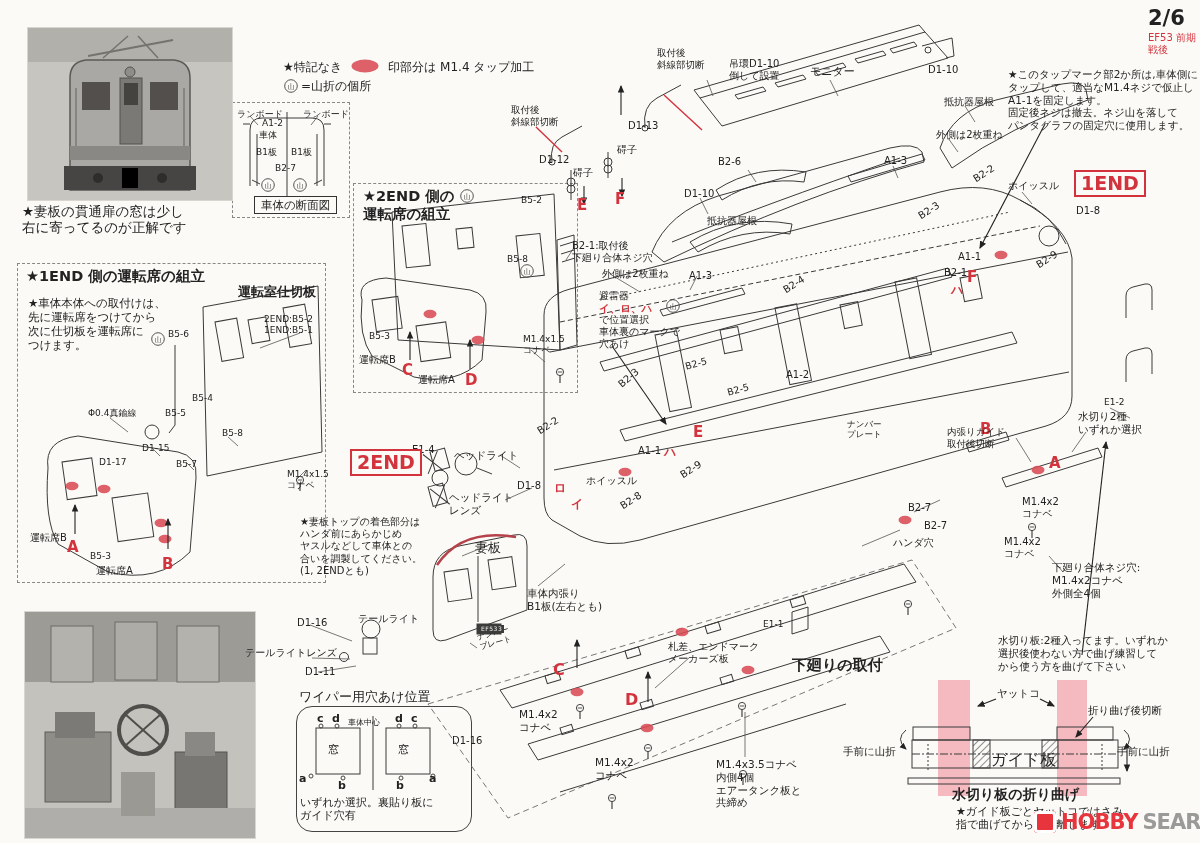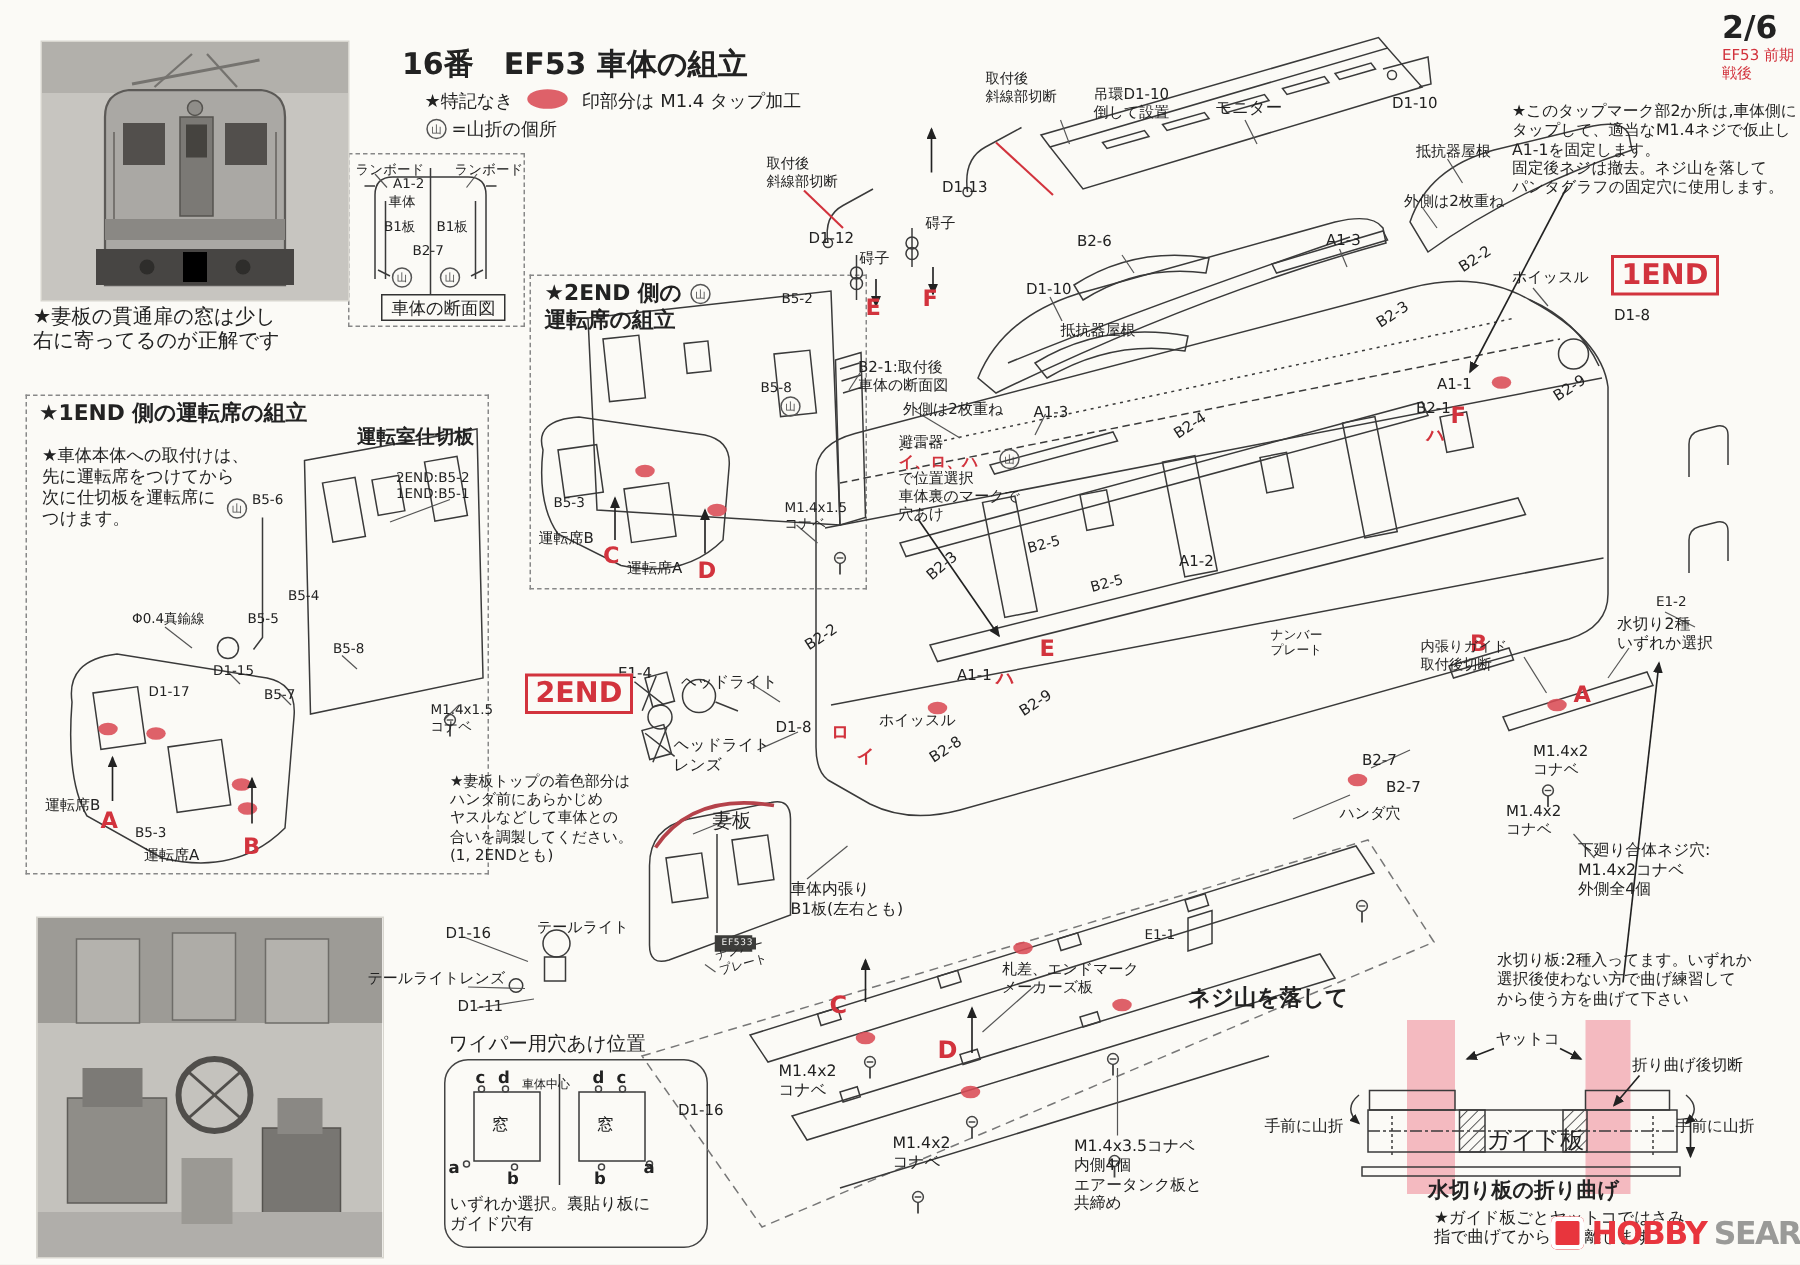--- a/index.html
+++ b/index.html
@@ -339,21 +339,20 @@
 
   <div id="labels">
       <div class="lbl bold" style="left: 1148px; top: 6px; font-size: 21px;">2/6</div>
       <div class="lbl red" style="left: 1148px; top: 32px; font-size: 10px;">EF53 前期
 戦後</div>
       <div class="lbl" style="left: 1008px; top: 68px; font-size: 10.5px;">★このタップマーク部2か所は,車体側に
 タップして、適当なM1.4ネジで仮止し
 A1-1を固定します。
 固定後ネジは撤去。ネジ山を落して
 パンタグラフの固定穴に使用します。</div>
-      <div class="lbl bold" style="left: 268px; top: 30px; font-size: 20px;">16番　EF53 車体の組立</div>
       <div class="lbl" style="left: 283px; top: 60px; font-size: 12px;">★特記なき</div>
       <div class="lbl" style="left: 388px; top: 60px; font-size: 12px;">印部分は M1.4 タップ加工</div>
       <div class="lbl" style="left: 301px; top: 79px; font-size: 12px;">=山折の個所</div>
       <div class="lbl" style="left: 22px; top: 203px; font-size: 13.5px;">★妻板の貫通扉の窓は少し
 右に寄ってるのが正解です</div>
       <div class="lbl" style="left: 237px; top: 109px; font-size: 9px;">ランボード</div>
       <div class="lbl" style="left: 262px; top: 118px; font-size: 9px;">A1-2</div>
       <div class="lbl" style="left: 303px; top: 109px; font-size: 9px;">ランボード</div>
       <div class="lbl" style="left: 259px; top: 130px; font-size: 9px;">車体</div>
       <div class="lbl" style="left: 256px; top: 147px; font-size: 9px;">B1板</div>
@@ -418,21 +417,21 @@
       <div class="lbl" style="left: 1008px; top: 180px; font-size: 10px;">ホイッスル</div>
       <div class="lbl red bold bxr" style="left: 1074px; top: 170px; font-size: 19px;">1END</div>
       <div class="lbl" style="left: 1076px; top: 205px; font-size: 10px;">D1-8</div>
       <div class="lbl" style="left: 958px; top: 251px; font-size: 10px;">A1-1</div>
       <div class="lbl" style="left: 944px; top: 267px; font-size: 10px;">B2-1</div>
       <div class="lbl red bold" style="left: 967px; top: 268px; font-size: 15px;">F</div>
       <div class="lbl red bold" style="left: 951px; top: 283px; font-size: 12px;">ハ</div>
       <div class="lbl" style="left: 1034px; top: 261px; font-size: 10px; transform: rotate(-33deg);">B2-9</div>
       <div class="lbl" style="left: 916px; top: 212px; font-size: 10px; transform: rotate(-33deg);">B2-3</div>
       <div class="lbl" style="left: 572px; top: 240px; font-size: 10px;">B2-1:取付後
-車体の断面図</div>
+下廻り合体ネジ穴</div>
       <div class="lbl" style="left: 602px; top: 268px; font-size: 10px;">外側は2枚重ね</div>
       <div class="lbl" style="left: 689px; top: 270px; font-size: 10px;">A1-3</div>
       <div class="lbl" style="left: 599px; top: 290px; font-size: 10px;">避雷器</div>
       <div class="lbl red bold" style="left: 599px; top: 302px; font-size: 10.5px;">イ、ロ、ハ</div>
       <div class="lbl" style="left: 599px; top: 314px; font-size: 10px;">で位置選択
 車体裏のマークで
 穴あけ</div>
       <div class="lbl" style="left: 781px; top: 286px; font-size: 10px; transform: rotate(-33deg);">B2-4</div>
       <div class="lbl" style="left: 684px; top: 361px; font-size: 9.5px; transform: rotate(-15deg);">B2-5</div>
       <div class="lbl" style="left: 726px; top: 387px; font-size: 9.5px; transform: rotate(-15deg);">B2-5</div>
@@ -486,21 +485,21 @@
       <div class="lbl red bold" style="left: 625px; top: 690px; font-size: 16px;">D</div>
       <div class="lbl" style="left: 595px; top: 756px; font-size: 10.5px;">M1.4x2
 コナベ</div>
       <div class="lbl" style="left: 668px; top: 641px; font-size: 10px;">札差、エンドマーク
 メーカーズ板</div>
       <div class="lbl" style="left: 716px; top: 758px; font-size: 10.5px;">M1.4x3.5コナベ
 内側4個
 エアータンク板と
 共締め</div>
       <div class="lbl" style="left: 763px; top: 619px; font-size: 9px;">E1-1</div>
-      <div class="lbl bold" style="left: 792px; top: 656px; font-size: 15px;">ネジ山を落して</div>
+      <div class="lbl bold" style="left: 792px; top: 656px; font-size: 15px;">下廻りの取付</div>
       <div class="lbl" style="left: 297px; top: 617px; font-size: 10px;">D1-16</div>
       <div class="lbl" style="left: 358px; top: 613px; font-size: 10px;">テールライト</div>
       <div class="lbl" style="left: 245px; top: 647px; font-size: 10px;">テールライトレンズ</div>
       <div class="lbl" style="left: 305px; top: 666px; font-size: 10px;">D1-11</div>
       <div class="lbl" style="left: 476px; top: 633px; font-size: 8px; transform: rotate(-15deg);">ナンバー
 プレート</div>
       <div class="lbl plate" style="left: 479px; top: 625px; font-size: 6px;">EF533</div>
       <div class="lbl" style="left: 452px; top: 735px; font-size: 10px;">D1-16</div>
       <div class="lbl" style="left: 299px; top: 689px; font-size: 13px;">ワイパー用穴あけ位置</div>
       <div class="lbl bold" style="left: 317px; top: 712px; font-size: 11px;">c</div>

